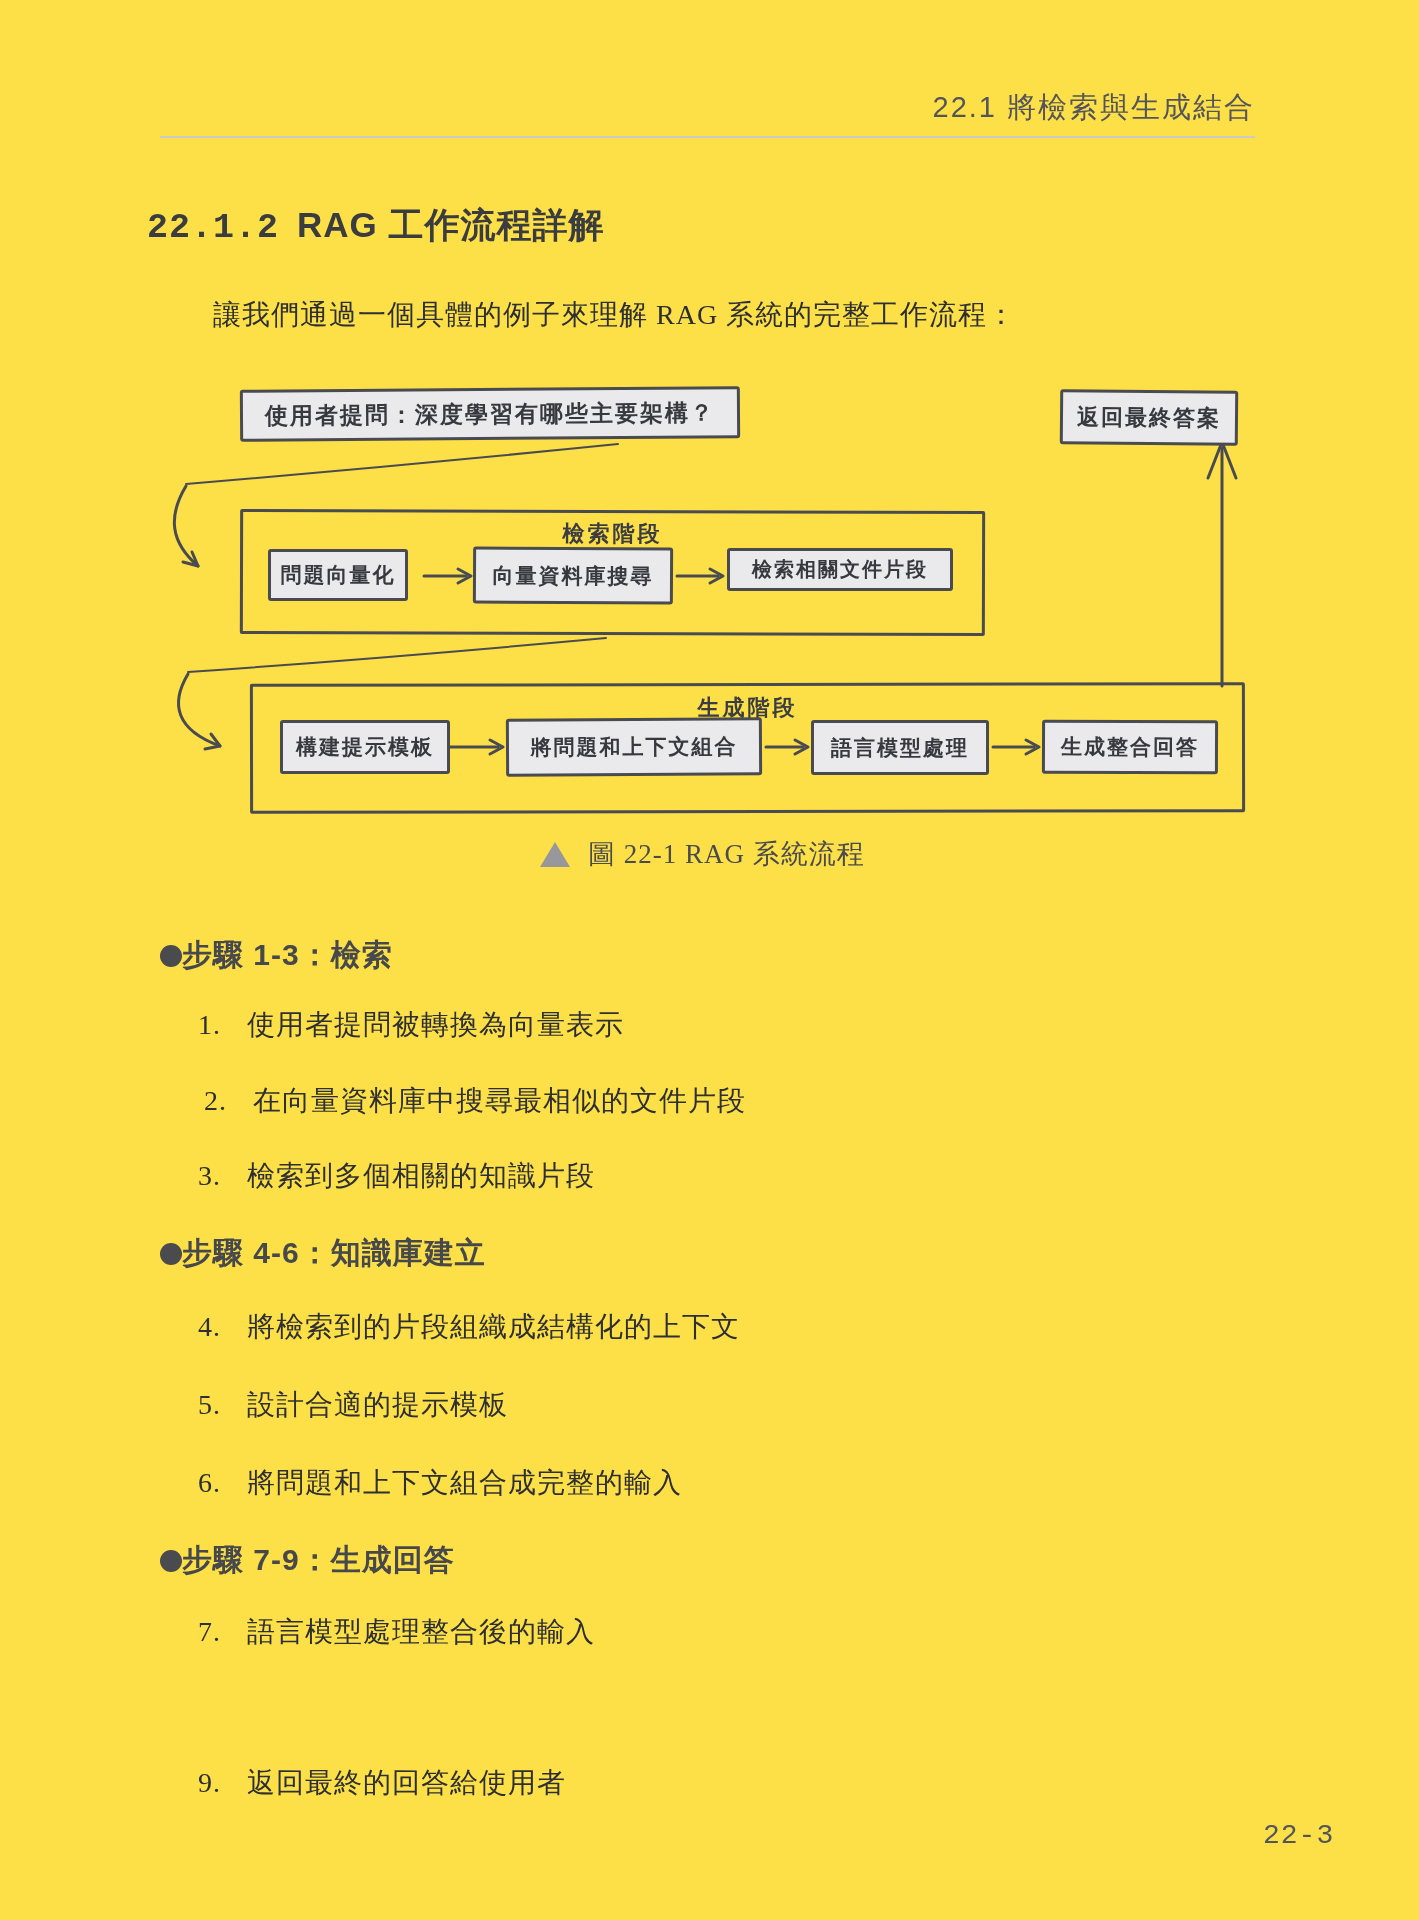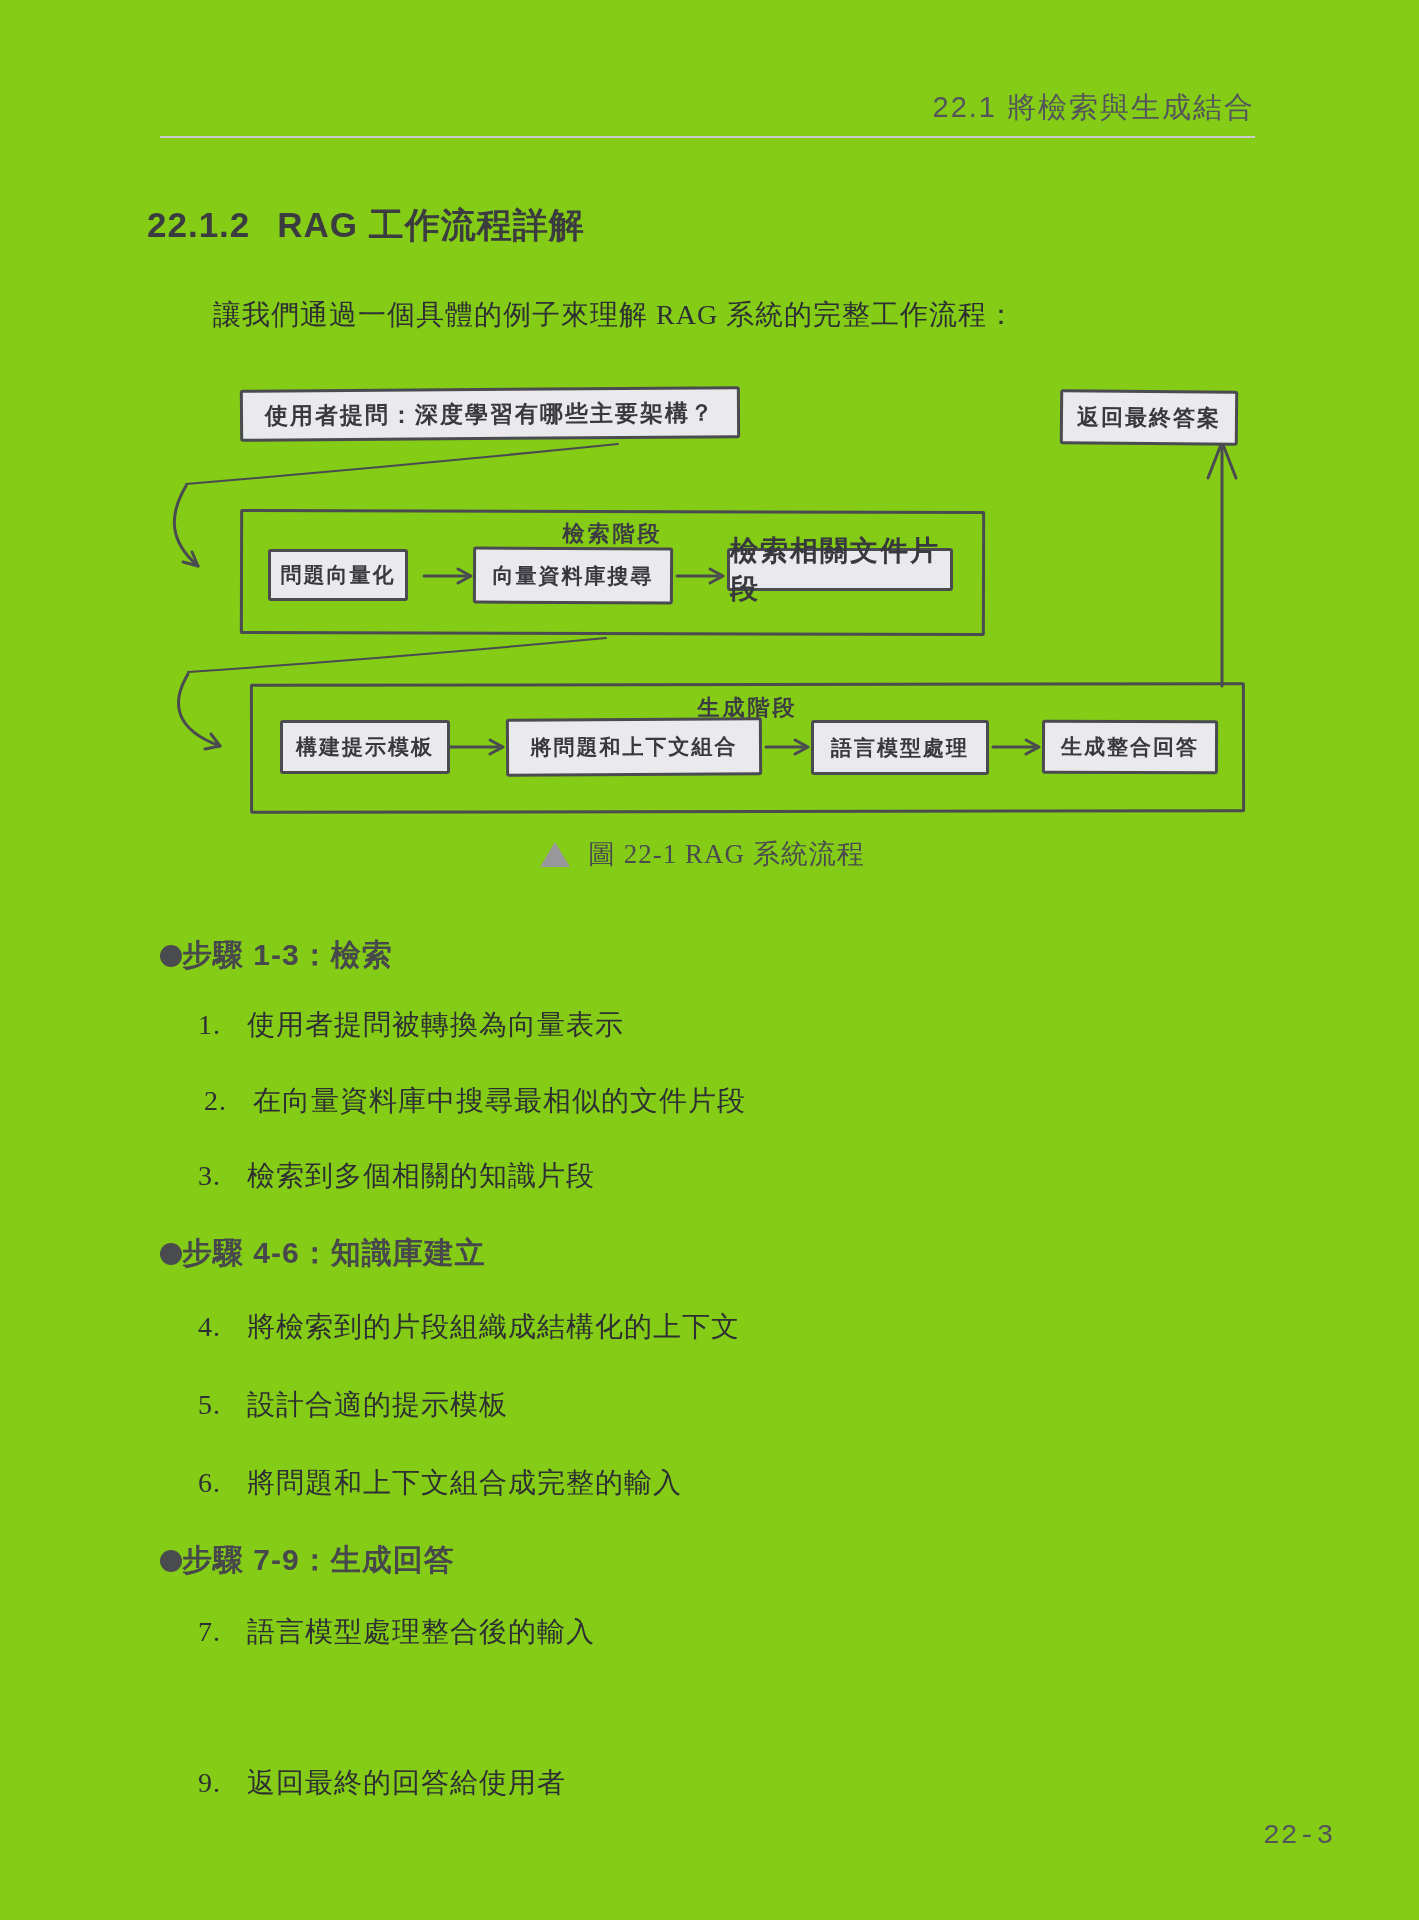--- a/index.html
+++ b/index.html
@@ -1,38 +1,38 @@
 <!DOCTYPE html>
 <html><head>
 <meta charset="utf-8">
 <style>
   html,body{margin:0;padding:0;background:#ffffff;}
   #page{
     position:relative;
     width:1419px;height:1920px;
-    background:#84cc16;
+    background:#fde047;
     overflow:hidden;
     font-family:"Liberation Sans", sans-serif;
   }
   
   .running-header{
     position:absolute;top:88px;right:164px;
     font-size:29px;color:#54555a;letter-spacing:2px;
     font-family:"Liberation Sans", sans-serif;
   }
   .header-rule{
     position:absolute;left:160px;top:136px;width:1095px;height:2px;
     background:#cbcbcd;
   }
   
   .section-heading{
     position:absolute;left:147px;top:202px;
     font-size:35px;font-weight:bold;color:#3b3c40;letter-spacing:1px;
   }
-  .section-heading .num{margin-right:27px;}
+  .section-heading .num{margin-right:18px;font-family:Liberation Mono, monospace;}
   
   .intro{
     position:absolute;left:213px;top:296px;
     font-size:28px;color:#2e2f32;letter-spacing:1px;
     font-family:"Liberation Serif","DejaVu Serif",serif;
   }
   
   .flow-box{
     position:absolute;
     background:#eaeaec;
@@ -165,21 +165,21 @@
 
     <div class="group-box" style="left:240px;top:510px;width:745px;height:125px;transform:rotate(0.15deg);">
       <div class="group-label" style="top:6px;">檢索階段</div>
     </div>
     <div class="flow-box" style="left:268px;top:549px;width:140px;height:52px;">
         <span>問題向量化</span>
       </div>
     <div class="flow-box" style="left:473px;top:547px;width:200px;height:57px;transform:rotate(0.3deg);">
         <span>向量資料庫搜尋</span>
       </div>
-    <div class="flow-box" style="left:727px;top:548px;width:226px;height:43px;font-size:28px;">
+    <div class="flow-box" style="left:727px;top:548px;width:226px;height:43px;font-size:20px;">
         <span>檢索相關文件片段</span>
       </div>
 
     <div class="group-box" style="left:250px;top:683px;width:995px;height:130px;transform:rotate(-0.1deg);">
       <div class="group-label" style="top:7px;">生成階段</div>
     </div>
     <div class="flow-box" style="left:280px;top:720px;width:170px;height:54px;">
         <span>構建提示模板</span>
       </div>
     <div class="flow-box" style="left:506px;top:718px;width:256px;height:58px;transform:rotate(-0.3deg);">

